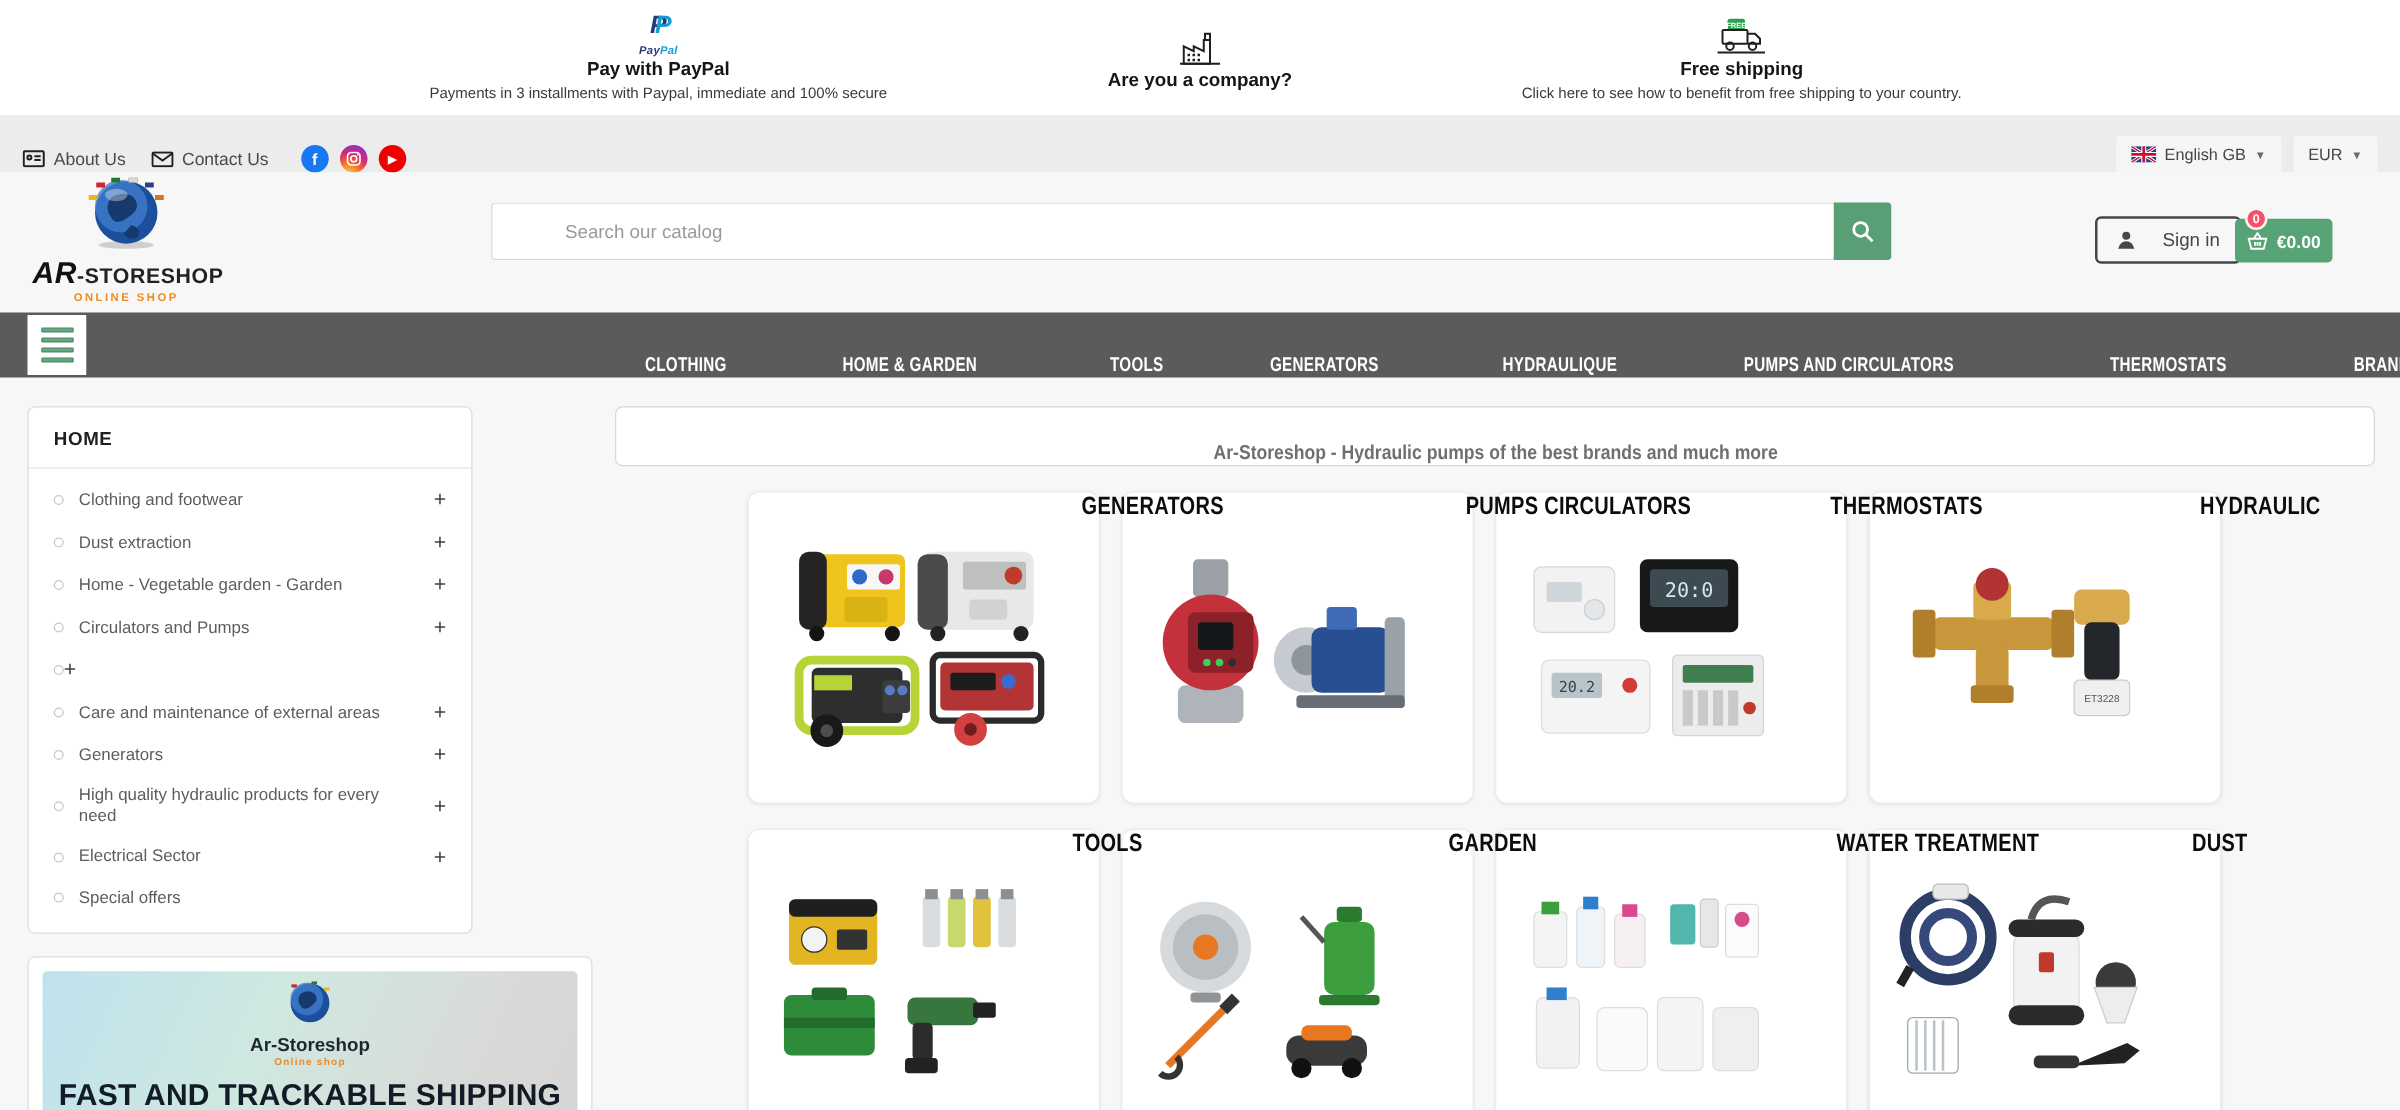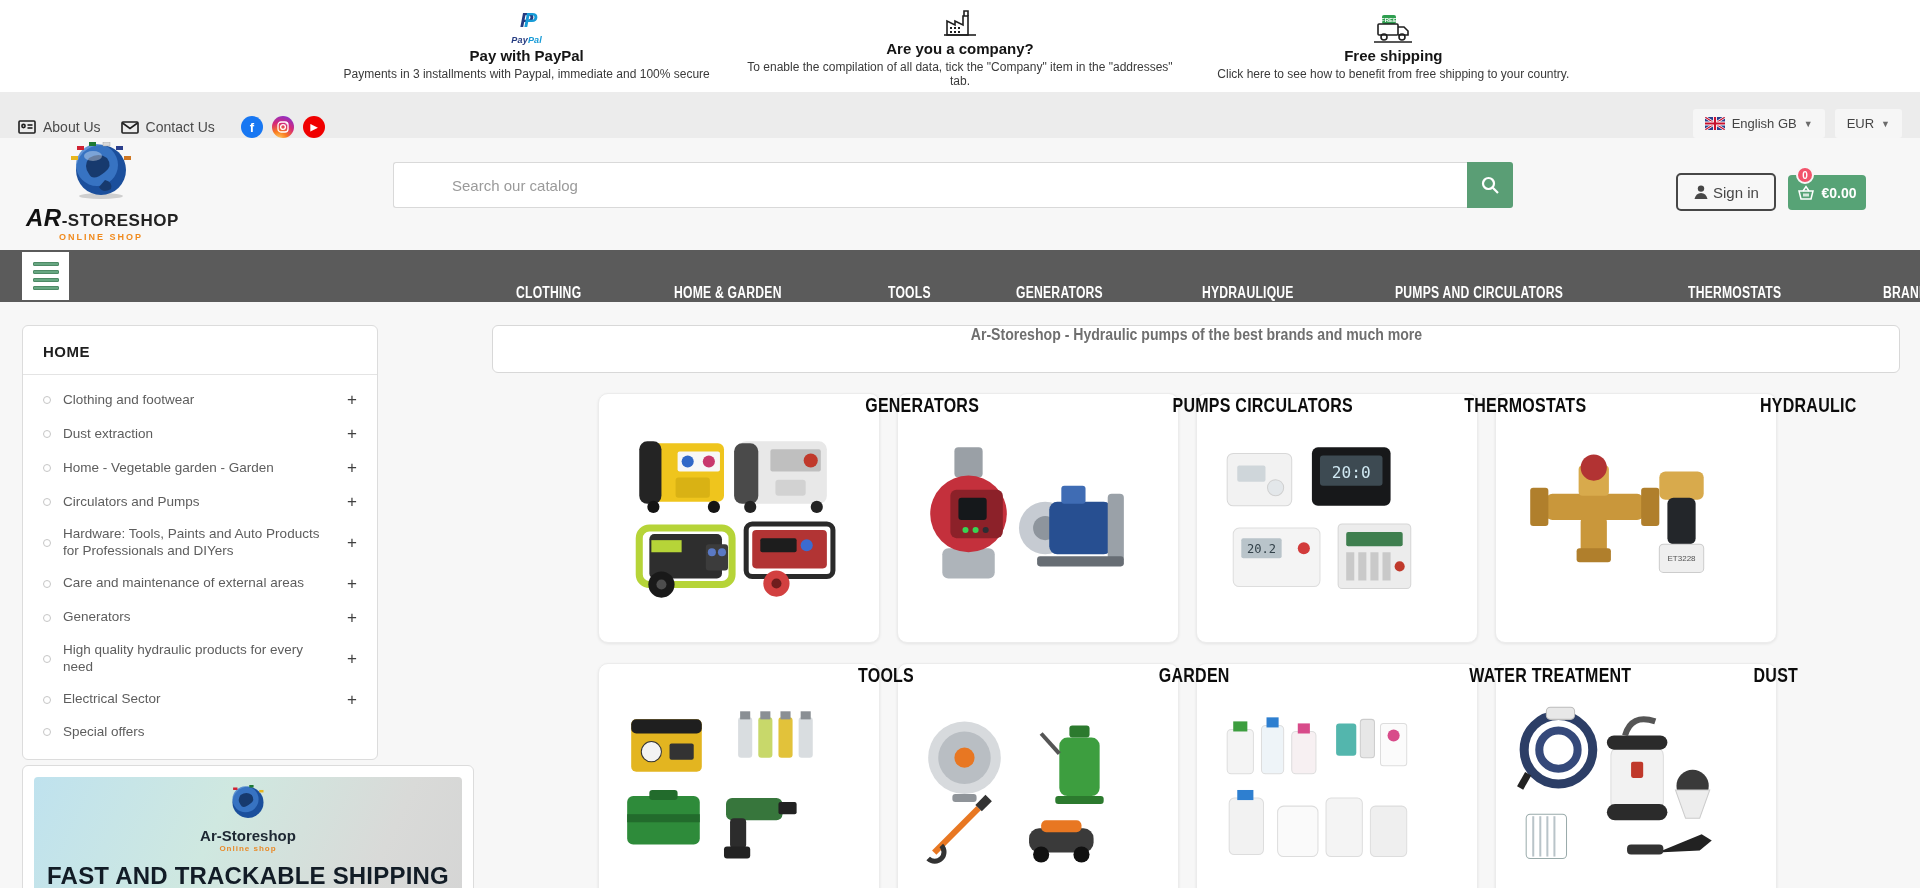--- a/index.html
+++ b/index.html
@@ -39,21 +39,21 @@
   .logo-text { font-size:17px; font-weight:bold; color:#222; letter-spacing:.5px; white-space:nowrap; }
   .logo-text .big { font-size:24px; font-style:italic; font-weight:900; color:#111; }
   .logo-sub { font-size:9px; font-weight:800; color:#f08a1d; letter-spacing:2px; }
   .searchbox { position:absolute; left:393px; top:24px; width:1120px; height:46px; display:flex; }
   .searchbox input { flex:1; border:1px solid #d9d9d9; border-right:none; border-radius:3px 0 0 3px;
                      padding-left:58px; font-size:15px; color:#444; background:#fff; outline:none;
                      font-family:"Liberation Sans", sans-serif; }
   .searchbox input::placeholder { color:#9a9a9a; }
   .search-btn { width:46px; height:46px; background:#5a9e75; border:none; border-radius:0 3px 3px 0;
                 display:flex; align-items:center; justify-content:center; cursor:pointer; }
-  .signin-btn { position:absolute; left:1676px; top:35px; height:38px; display:flex; align-items:center; gap:4px;
+  .signin-btn { position:absolute; left:1676px; top:35px; height:38px; display:flex; align-items:center; gap:21px;
                 border:2px solid #474747; border-radius:5px; padding:0 15px; font-size:15px; color:#474747;
                 background:transparent; cursor:pointer; }
   .cart-btn { position:absolute; left:1788px; top:37px; width:78px; height:35px; background:#57a376;
               border-radius:4px; display:flex; align-items:center; justify-content:center; gap:6px;
               color:#fff; font-size:14px; font-weight:bold; cursor:pointer; }
   .cart-badge { position:absolute; left:8px; top:-9px; width:18px; height:18px; border-radius:50%;
                 background:#f2536b; border:2px solid #f7f7f7; color:#fff; font-size:10px; font-weight:bold;
                 display:flex; align-items:center; justify-content:center; }
 
   
@@ -80,21 +80,21 @@
   .promo { position:absolute; left:22px; top:765px; width:452px; height:200px; background:#fff;
            border:1px solid #dcdcdc; border-radius:6px; padding:11px; }
   .promo-inner { width:100%; height:100%; border-radius:4px; text-align:center; padding-top:8px;
                  background:linear-gradient(115deg, #bfe2ee 0%, #cfe8e0 40%, #d9dad8 75%, #d4d4d4 100%); }
   .promo-brand { font-size:15px; font-weight:800; color:#1d2732; margin-top:2px; }
   .promo-brand-sub { font-size:8px; font-weight:bold; color:#e98b2a; letter-spacing:1px; }
   .promo-title { font-size:24px; font-weight:800; color:#121c26; margin-top:9px; letter-spacing:.2px; }
 
   
   .main-banner { position:absolute; left:492px; top:325px; width:1408px; height:48px; background:#fff;
-                 border:1px solid #d8d8d8; border-radius:6px; display:flex; align-items:flex-start; justify-content:center; }
+                 border:1px solid #d8d8d8; border-radius:6px; display:flex; align-items:flex-end; justify-content:center; }
   .main-banner span { font-size:16px; font-weight:bold; color:#6f6f6f; display:inline-block; transform:scaleX(.88); }
   .cards { position:absolute; left:492px; top:393px; width:1408px; display:grid;
            grid-template-columns:repeat(4, 282px); gap:20px 17px; padding-left:106px; }
   .card { height:250px; background:#fff; border:1px solid #ececec; border-radius:10px;
           box-shadow:0 1px 3px rgba(0,0,0,.08); display:flex; cursor:pointer; }
   .card-art { flex:1; display:flex; align-items:center; justify-content:center; padding:8px 10px 0; }
   .card-art svg { width:232px; height:182px; }
   .card-label { text-align:center; padding-bottom:11px; font-size:20px; font-weight:800; color:#0c0c0c; }
   .card-label span { display:inline-block; transform:scaleX(.8); letter-spacing:.3px; white-space:nowrap; }
 
@@ -132,21 +132,20 @@
                 <rect x="11" y="19" width="2" height="2"></rect>
                 <rect x="15" y="19" width="2" height="2"></rect>
               <rect x="7" y="23" width="2" height="2"></rect>
                 <rect x="11" y="23" width="2" height="2"></rect>
                 <rect x="15" y="23" width="2" height="2"></rect>
             </g>
             <line x1="1" y1="27" x2="33" y2="27"></line>
           </svg>
         </div>
         <div class="info-title">Are you a company?</div>
-        <div class="info-sub">To enable the compilation of all data, tick the "Company" item in the "addresses" tab.</div>
       </div>
 
       <div class="info-block">
         <div class="info-icon">
           <svg width="42" height="32" viewBox="0 0 42 32">
             <rect x="10" y="2" width="14" height="9" rx="2" fill="#2e9e4f"></rect>
             <text x="17" y="9" font-size="6" font-weight="bold" fill="#fff" text-anchor="middle" font-family="Liberation Sans, sans-serif">FREE</text>
             <g fill="none" stroke="#1f1f1f" stroke-width="1.6">
               <rect x="6" y="11" width="20" height="11" rx="1"></rect>
               <path d="M26 14 L32 14 L36 18 L36 22 L26 22"></path>
@@ -301,21 +300,20 @@
         <span class="side-label">Home - Vegetable garden - Garden</span>
         <span class="plus">+</span>
       </div>
       <div class="side-item">
         <span class="bullet"></span>
         <span class="side-label">Circulators and Pumps</span>
         <span class="plus">+</span>
       </div>
       <div class="side-item">
         <span class="bullet"></span>
-        <span class="side-label">Hardware: Tools, Paints and Auto Products for Professionals and DIYers</span>
         <span class="plus">+</span>
       </div>
       <div class="side-item">
         <span class="bullet"></span>
         <span class="side-label">Care and maintenance of external areas</span>
         <span class="plus">+</span>
       </div>
       <div class="side-item">
         <span class="bullet"></span>
         <span class="side-label">Generators</span>

